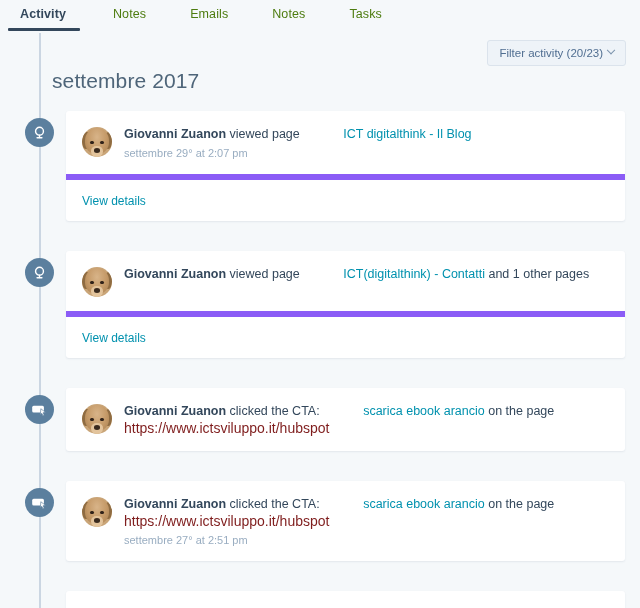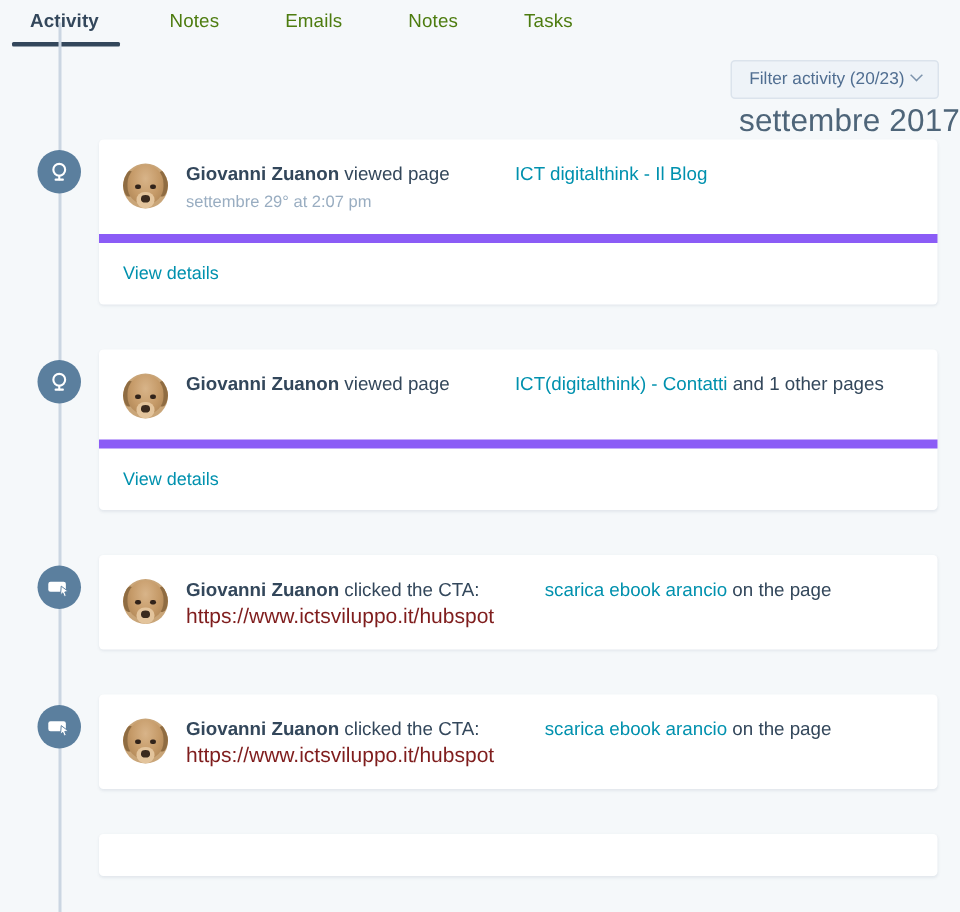--- a/index.html
+++ b/index.html
@@ -74,27 +74,27 @@
   .chev {
     display: inline-block;
     width: 6px; height: 6px;
     border-right: 1.2px solid #7c93ac;
     border-bottom: 1.2px solid #7c93ac;
     transform: rotate(45deg) translate(-2px,-2px);
   }
 
   
   .month {
-    padding-left: 88px;
+    padding-left: 52px;
     font-size: 21px;
     font-weight: normal;
     color: #4e6579;
     letter-spacing: .1px;
     margin-top: -4px;
-    text-align: right;
+    margin-bottom: 18px;
   }
 
   
   .timeline {
     position: relative;
     padding-bottom: 40px;
   }
   .rail {
     position: absolute;
     left: 39px; top: -78px; bottom: -40px;
@@ -326,20 +326,21 @@
               <div class="ear-r"></div>
               <div class="dog-head"></div>
               <div class="eye-l"></div>
               <div class="eye-r"></div>
               <div class="snout"></div>
               <div class="nose"></div>
             </div>    
             <div class="lines">      
               <div class="line1">        <span class="who">Giovanni Zuanon</span>        <span class="act"> clicked the CTA: </span>        <span class="link">scarica ebook arancio</span>        <span class="sfx"> on the page</span>      </div>    
               <div class="url">https://www.ictsviluppo.it/hubspot</div>      
+              <div class="ts">settembre 27° at 2:51 pm</div>    
             </div>  
           </div>
         </div>
       </div>
       <div class="entry">
         <div class="card">  
           <div class="card-body">      </div>
         </div>
       </div>
     </div>

